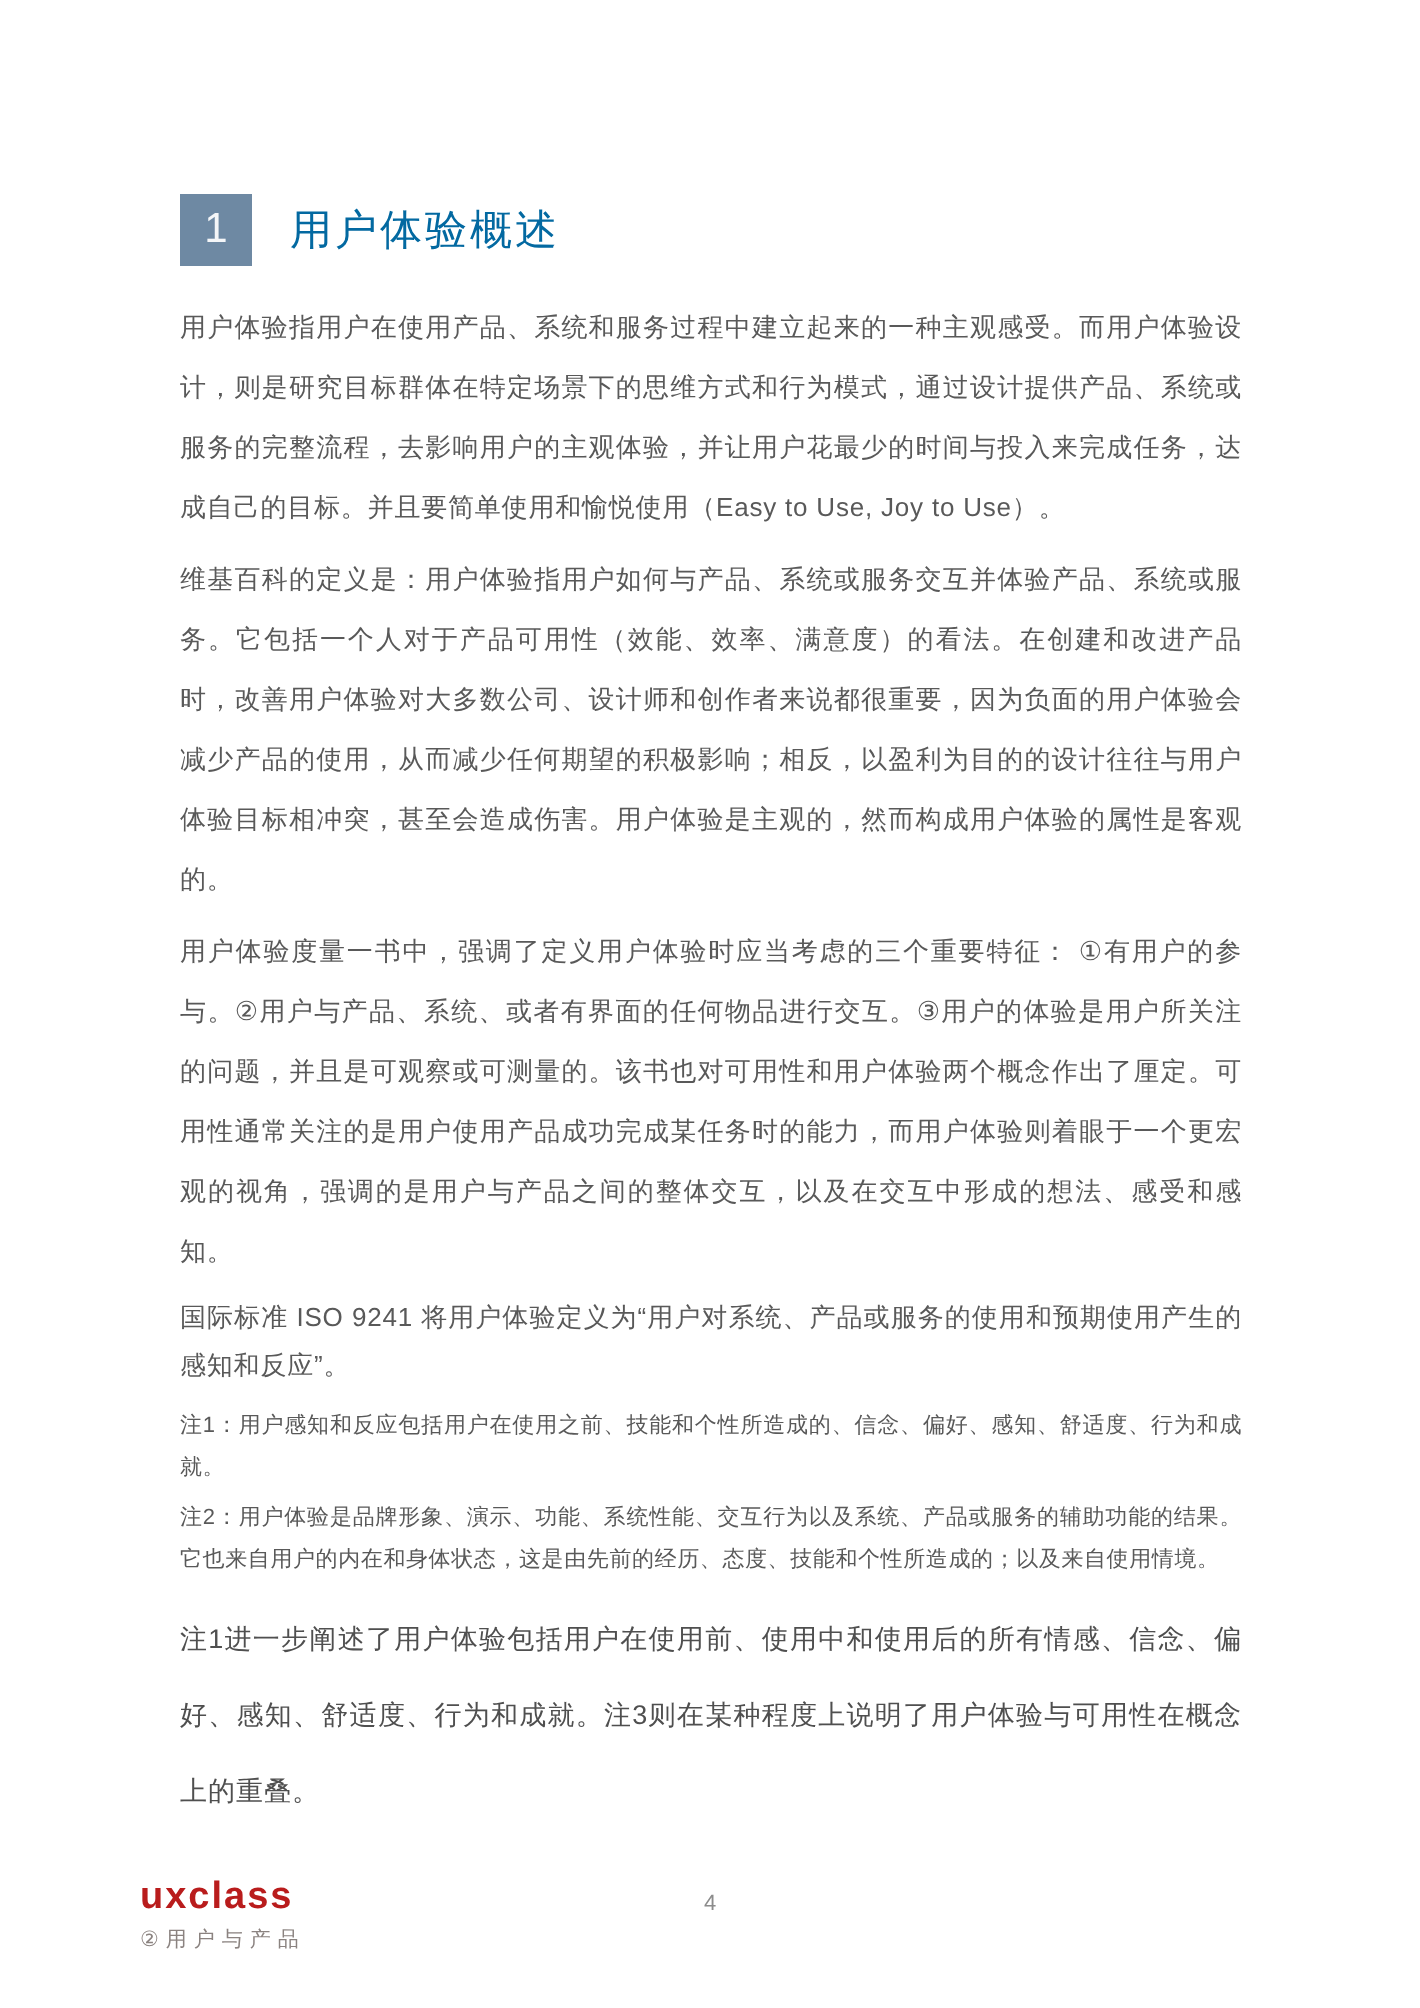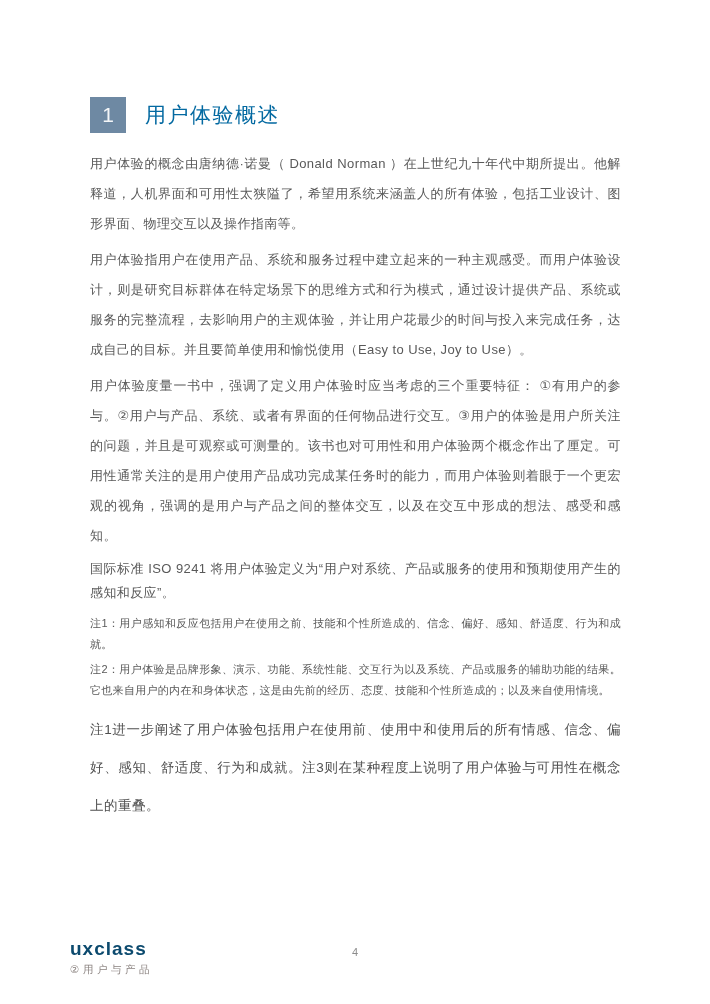--- a/index.html
+++ b/index.html
@@ -87,21 +87,21 @@
   }
   .logo-block {
     position: absolute;
     left: 70px;
     top: 0;
   }
   .logo-text {
     font-size: 19px;
     font-weight: 700;
     letter-spacing: 1px;
-    color: #0c4a6e;
+    color: #b91c1c;
     line-height: 22px;
   }
   .logo-subtitle {
     font-size: 10.5px;
     letter-spacing: 3.5px;
     color: #8b8380;
     margin-top: 3px;
   }
   .page-number {
     position: absolute;
@@ -118,24 +118,24 @@
 
 <div class="page">
 
   <div class="content">
 
     <div class="heading">
       <div class="heading-number">1</div>
       <div class="heading-title">用户体验概述</div>
     </div>
 
-    <p class="body-para">用户体验的概念由唐纳德·诺曼（ Donald Norman ）在上世纪九十年代中期所提出。他解释道，人机界面和可用性太狭隘了，希望用系统来涵盖人的所有体验，包括工业设计、图形界面、物理交互以及操作指南等。</p>
 
     <p class="body-para">用户体验指用户在使用产品、系统和服务过程中建立起来的一种主观感受。而用户体验设计，则是研究目标群体在特定场景下的思维方式和行为模式，通过设计提供产品、系统或服务的完整流程，去影响用户的主观体验，并让用户花最少的时间与投入来完成任务，达成自己的目标。并且要简单使用和愉悦使用（Easy to Use, Joy to Use）。</p>
 
+    <p class="body-para">维基百科的定义是：用户体验指用户如何与产品、系统或服务交互并体验产品、系统或服务。它包括一个人对于产品可用性（效能、效率、满意度）的看法。在创建和改进产品时，改善用户体验对大多数公司、设计师和创作者来说都很重要，因为负面的用户体验会减少产品的使用，从而减少任何期望的积极影响；相反，以盈利为目的的设计往往与用户体验目标相冲突，甚至会造成伤害。用户体验是主观的，然而构成用户体验的属性是客观的。</p>
 
     <p class="body-para">用户体验度量一书中，强调了定义用户体验时应当考虑的三个重要特征： ①有用户的参与。②用户与产品、系统、或者有界面的任何物品进行交互。③用户的体验是用户所关注的问题，并且是可观察或可测量的。该书也对可用性和用户体验两个概念作出了厘定。可用性通常关注的是用户使用产品成功完成某任务时的能力，而用户体验则着眼于一个更宏观的视角，强调的是用户与产品之间的整体交互，以及在交互中形成的想法、感受和感知。</p>
 
     <p class="body-para tight">国际标准 ISO 9241 将用户体验定义为“用户对系统、产品或服务的使用和预期使用产生的感知和反应”。</p>
 
     <div class="notes">
       <p class="note">注1：用户感知和反应包括用户在使用之前、技能和个性所造成的、信念、偏好、感知、舒适度、行为和成就。</p>
       <p class="note">注2：用户体验是品牌形象、演示、功能、系统性能、交互行为以及系统、产品或服务的辅助功能的结果。它也来自用户的内在和身体状态，这是由先前的经历、态度、技能和个性所造成的；以及来自使用情境。</p>
     </div>
 

